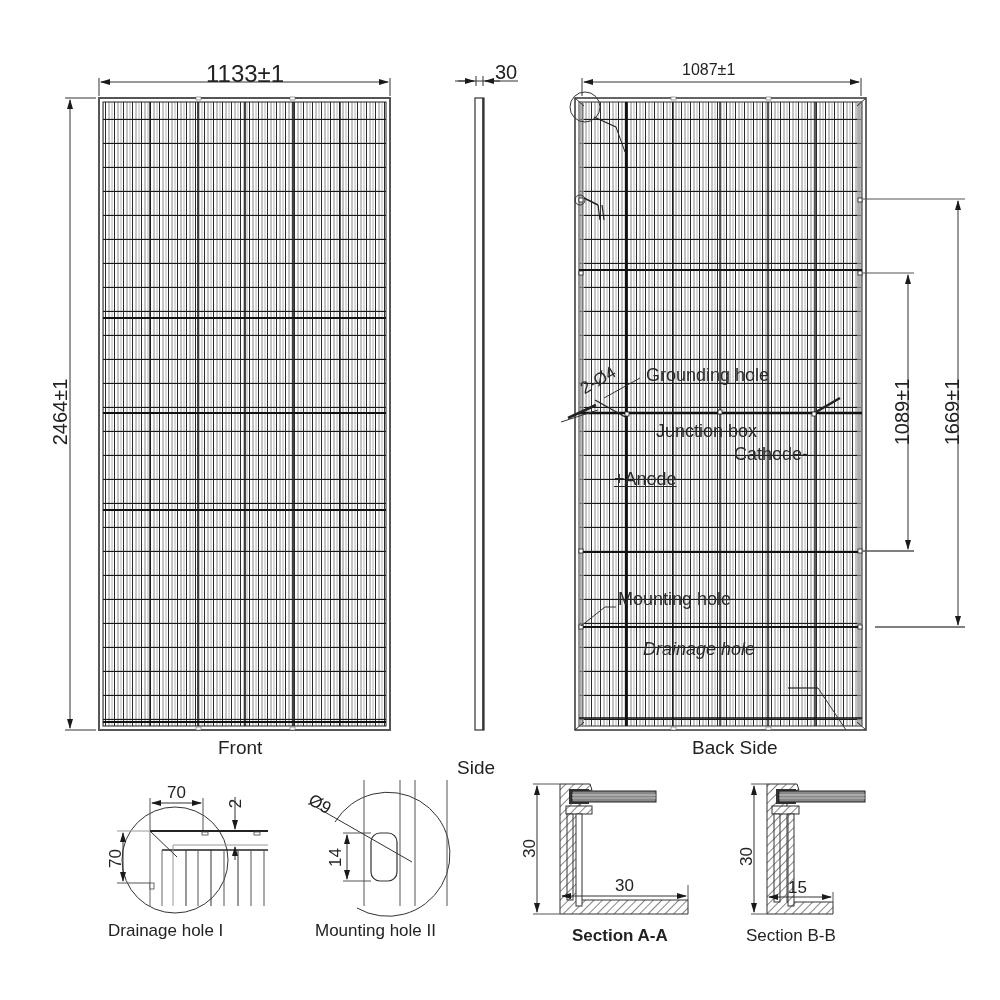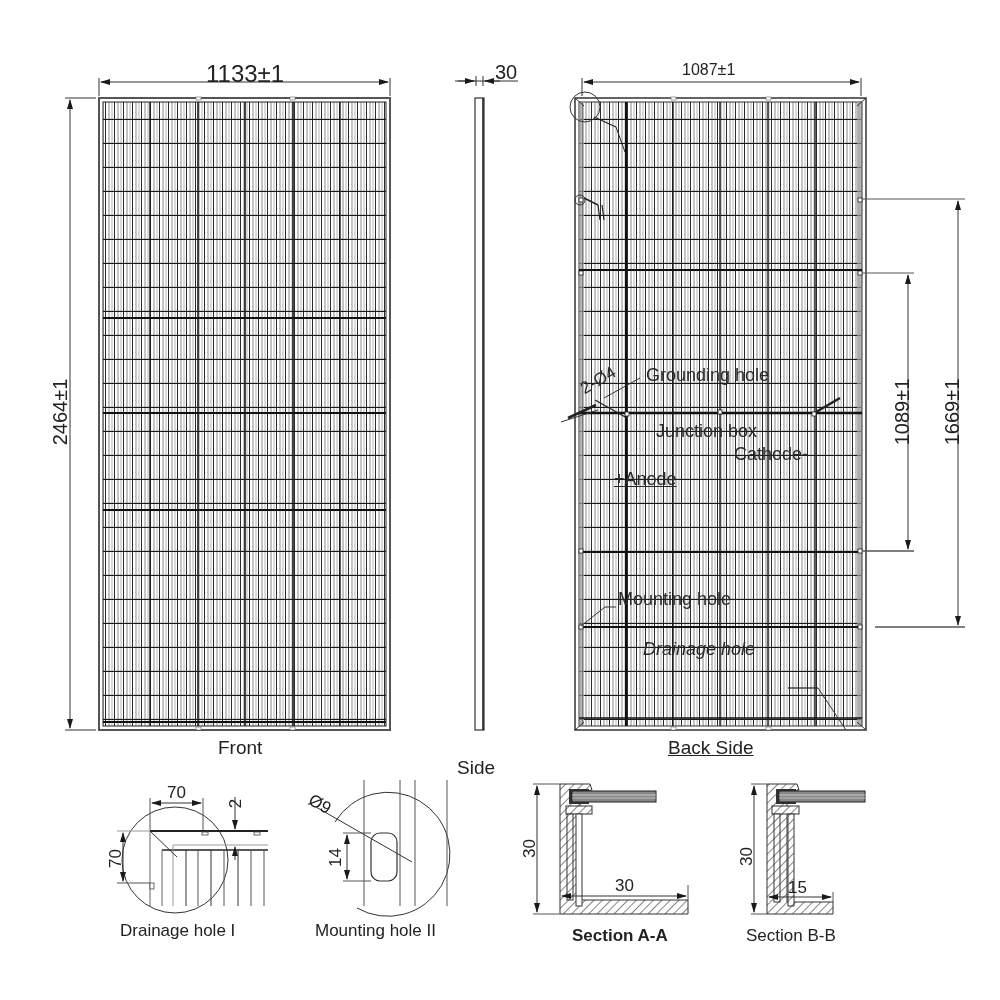--- a/index.html
+++ b/index.html
@@ -229,34 +229,34 @@
 <div class="dim" style="left:206px; top:62px; font-size:24px;">1133±1</div>
 <div class="dim vert" style="left:20px; top:402px; width:80px; text-align:center; font-size:20px;">2464±1</div>
 <div class="lbl" style="left:218px; top:738px;">Front</div>
 
 <div class="dim" style="left:495px; top:62px; font-size:20px;">30</div>
 <div class="lbl" style="left:457px; top:738px;margin-top:20px;">Side</div>
 
 <div class="dim" style="left:682px; top:62px; font-size:16px;">1087±1</div>
 <div class="dim vert" style="left:862px; top:402px; width:80px; text-align:center; font-size:20px;">1089±1</div>
 <div class="dim vert" style="left:912px; top:402px; width:80px; text-align:center; font-size:20px;">1669±1</div>
-<div class="lbl" style="left:668px; top:738px;text-decoration:underline;">Back Side</div>
+<div class="lbl" style="left:692px; top:738px;">Back Side</div>
 
 <div class="note" style="left:646px; top:366px;">Grounding hole</div>
 <div class="note small" style="left:586px; top:380px; transform:rotate(-30deg); transform-origin:left bottom;">2-Ø4</div>
 <div class="note" style="left:656px; top:422px;">Junction box</div>
 <div class="note" style="left:614px; top:470px;text-decoration:underline;">+Anode</div>
 <div class="note" style="left:734px; top:445px;">Cathode-</div>
 <div class="note" style="left:618px; top:590px;">Mounting hole</div>
 <div class="note" style="left:643px; top:640px;font-style:italic;">Drainage hole</div>
 
 <div class="dim small" style="left:167px; top:784px;">70</div>
 <div class="dim small vert" style="left:100px; top:850px; width:30px; text-align:center;">70</div>
 <div class="dim small vert" style="left:220px; top:795px; width:30px; text-align:center;">2</div>
-<div class="lbl small" style="left:120px; top:922px;">Drainage hole I</div>
+<div class="lbl small" style="left:108px; top:922px;">Drainage hole I</div>
 
 <div class="dim small" style="left:310px; top:790px; transform:rotate(30deg); transform-origin:left center;">Ø9</div>
 <div class="dim small vert" style="left:320px; top:849px; width:30px; text-align:center;">14</div>
 <div class="lbl small" style="left:315px; top:922px;">Mounting hole II</div>
 
 <div class="dim small vert" style="left:514px; top:840px; width:30px; text-align:center;">30</div>
 <div class="dim small" style="left:615px; top:877px;">30</div>
 <div class="lbl small" style="left:572px; top:927px;font-weight:bold;">Section A-A</div>
 
 <div class="dim small vert" style="left:731px; top:848px; width:30px; text-align:center;">30</div>

